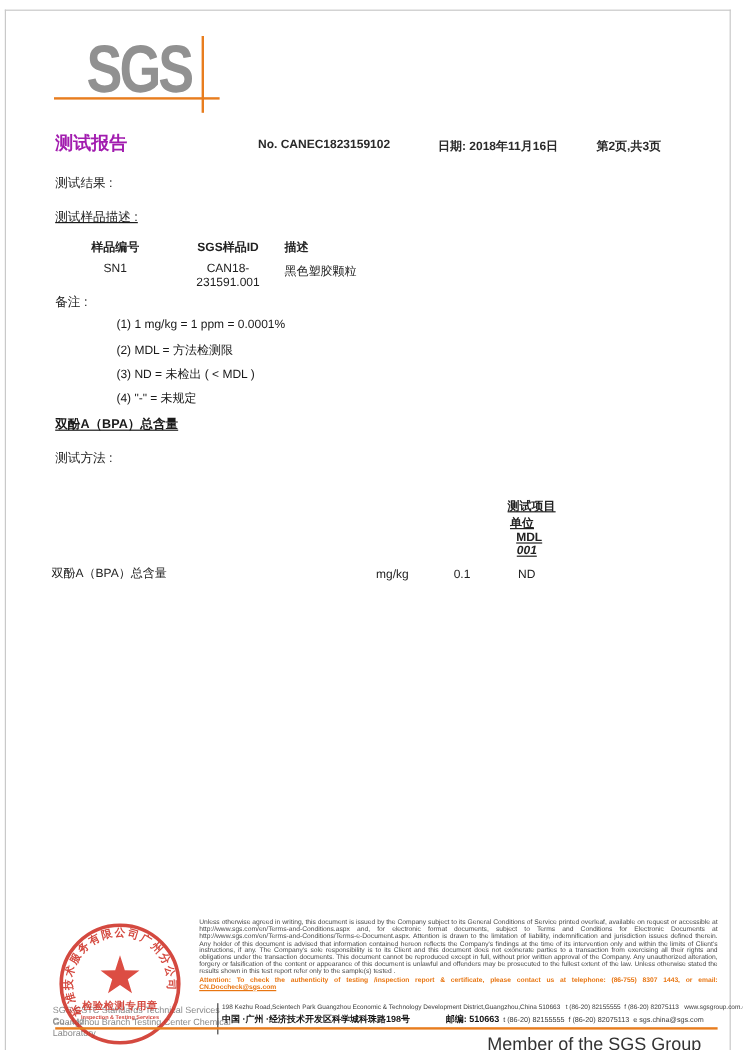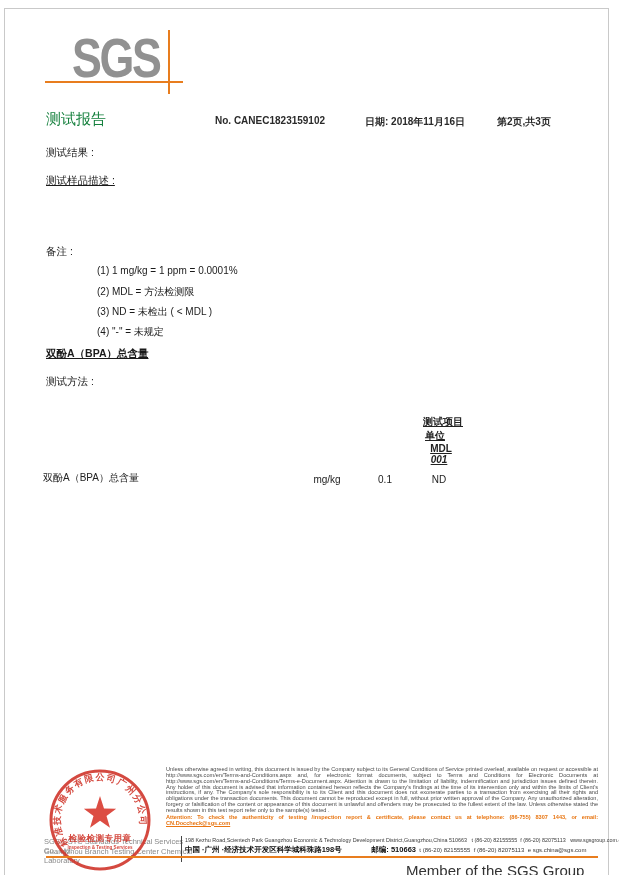--- a/index.html
+++ b/index.html
@@ -10,21 +10,21 @@
            border-left:1px solid #c9c9c9; border-top:1px solid #c9c9c9; border-right:1px solid #c9c9c9; }
 
   
   .logo-text { position:absolute; left:72px; top:32px; font-size:56px; font-weight:700;
                color:#919191; letter-spacing:-3px; line-height:0.92;
                transform:scaleX(0.80); transform-origin:left top; }
   .logo-vline { position:absolute; left:168px; top:30px; width:2px; height:64px; background:#e87d1e; }
   .logo-hline { position:absolute; left:45px; top:81px; width:138px; height:2px; background:#e87d1e; }
 
   
-  .doc-title { position:absolute; left:46px; top:110px; font-size:15px; font-weight:400; color:#15803d; }
+  .doc-title { position:absolute; left:46px; top:110px; font-size:15px; font-weight:700; color:#a21caf; }
   .report-no { position:absolute; left:215px; top:115px; font-size:10px; font-weight:700; color:#2a2a2a; }
   .report-date { position:absolute; left:365px; top:115px; font-size:10px; font-weight:700; color:#2a2a2a; }
   .page-info { position:absolute; left:497px; top:115px; font-size:10px; font-weight:700; color:#2a2a2a; }
 
   .lbl { position:absolute; font-size:10.5px; color:#1a1a1a; }
   .u { text-decoration:underline; }
 
   
   .sample-table { position:absolute; left:46px; top:199px; font-size:10px; }
   .sample-table .tr { display:flex; margin-bottom:6px; }
@@ -90,20 +90,32 @@
   <div class="logo-hline"></div>
 
   <div class="doc-title">测试报告</div>
   <div class="report-no">No. CANEC1823159102</div>
   <div class="report-date">日期: 2018年11月16日</div>
   <div class="page-info">第2页,共3页</div>
 
   <div class="lbl" style="left:46px; top:146px;">测试结果 :</div>
   <div class="lbl u" style="left:46px; top:174px;">测试样品描述 :</div>
 
+  <div class="sample-table">
+    <div class="tr hd">
+      <div class="c1">样品编号</div>
+      <div class="c2">SGS样品ID</div>
+      <div class="c3">描述</div>
+    </div>
+    <div class="tr">
+      <div class="c1">SN1</div>
+      <div class="c2">CAN18-231591.001</div>
+      <div class="c3">黑色塑胶颗粒</div>
+    </div>
+  </div>
 
   <div class="lbl" style="left:46px; top:245px;">备注 :</div>
   <div class="note-item" style="top:265px;">(1) 1 mg/kg = 1 ppm = 0.0001%</div>
   <div class="note-item" style="top:285px;">(2) MDL = 方法检测限</div>
   <div class="note-item" style="top:305px;">(3) ND = 未检出 ( &lt; MDL )</div>
   <div class="note-item" style="top:325px;">(4) "-" = 未规定</div>
 
   <div class="bpa-heading">双酚A（BPA）总含量</div>
   <div class="method-label">测试方法 :</div>
 

